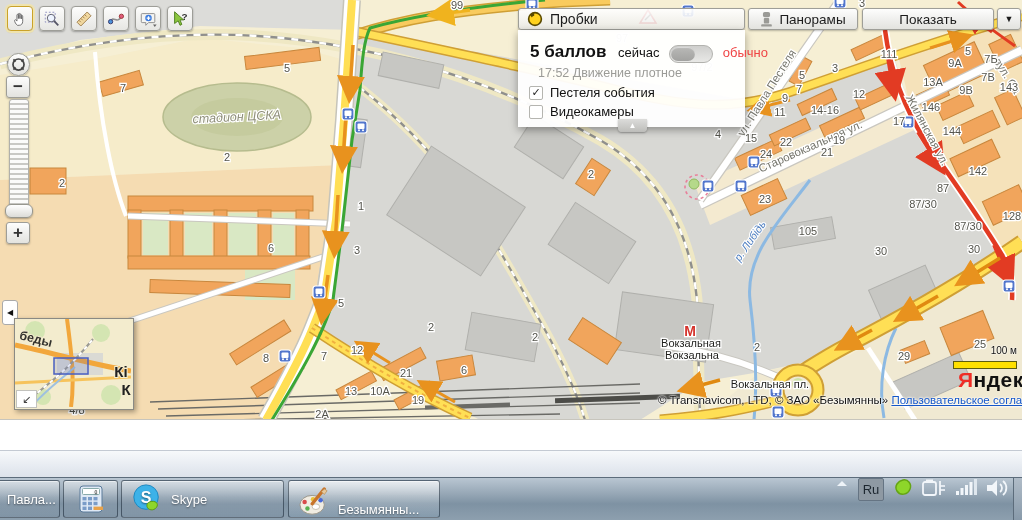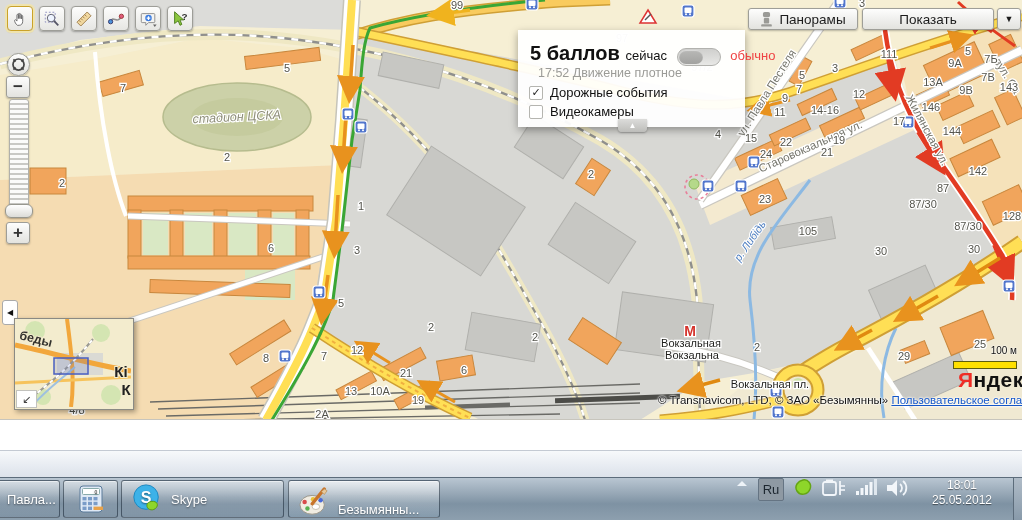--- a/index.html
+++ b/index.html
@@ -27,21 +27,21 @@
   .toolbtn.sel{border-color:#caa22a;box-shadow:0 0 0 2px #efe3ae,0 1px 2px rgba(0,0,0,.3);}
   
   #trafficbtn{left:518px;top:8px;width:227px;height:22px;justify-content:flex-start;padding-left:8px;
       background:linear-gradient(rgba(255,255,255,.93),rgba(233,233,230,.82));font-size:14px;}
   #trafficpanel{position:absolute;left:518px;top:30px;width:227px;height:97px;background:rgba(255,255,255,.95);
       box-shadow:0 3px 8px rgba(0,0,0,.35);font-size:13px;color:#111;}
   #paneltab{position:absolute;left:618px;top:119px;width:29px;height:13px;border-radius:0 0 4px 4px;
       background:linear-gradient(#dcdcda,#bdbdba);display:flex;align-items:center;justify-content:center;
       color:#fff;font-size:8px;box-shadow:0 1px 2px rgba(0,0,0,.3);}
   .row1{position:absolute;left:12px;top:12px;white-space:nowrap;}
-  .score{font-weight:bold;font-size:20px;}
+  .score{font-weight:bold;font-size:17px;}
   .dim{color:#ef4444;}
   .toggle{display:inline-block;vertical-align:middle;width:42px;height:16px;border-radius:9px;margin:0 6px;
       background:linear-gradient(#cfcfcd,#e8e8e6);border:1px solid #b2b2ae;position:relative;}
   .knob{position:absolute;left:1px;top:1px;width:24px;height:14px;border-radius:8px;
       background:linear-gradient(#b9b9b7,#a2a2a0);box-shadow:inset 0 1px 1px rgba(255,255,255,.5);}
   .statusln{position:absolute;left:20px;top:36px;color:#9b9b97;font-size:12.5px;white-space:nowrap;}
   .chkrow{position:absolute;left:11px;white-space:nowrap;display:flex;align-items:center;}
   .chk{width:12px;height:12px;border:1px solid #b5b5b0;border-radius:2px;background:#fff;margin-right:7px;
       font-size:11px;line-height:11px;text-align:center;color:#222;font-weight:bold;}
   
@@ -533,31 +533,38 @@
       <g id="minimap-labels">
             <text x="20" y="24" class="ml-mm" transform="rotate(14 20 24)">беды</text>
             <text x="106" y="58" class="ml-mmb">Кі</text>
             <text x="111" y="76" class="ml-mmb">К</text>
           </g>
     </svg>
     <div id="mmresize">↙</div>
   </div>
 
   
+  <div class="mbtn" id="trafficbtn">
+    <svg width="16" height="16" viewBox="0 0 20 20" style="margin-right:7px">
+          <circle cx="10" cy="10" r="8" fill="#ffd21e" stroke="#5a4a00" stroke-width="2"></circle>
+          <path d="M4,5 a8,8 0 0 1 5,-3 l0,4 a4,4 0 0 0 -3,2 z" fill="#5a4a00"></path>
+        </svg>
+    <span>Пробки</span>
+  </div>
   <div id="trafficpanel">
     <div class="row1">
       <span class="score">5 баллов</span>
-      <span style="margin-left:2px">сейчас</span>
+      <span style="margin-left:8px">сейчас</span>
       <span class="toggle"><span class="knob"></span></span>
       <span class="dim">обычно</span>
     </div>
     <div class="statusln">17:52 Движение плотное</div>
     <div class="chkrow" style="top:55px">
       <span class="chk">✓</span>
-      <span>Дорожные события</span>
+      <span>Пестеля события</span>
     </div>
     <div class="chkrow" style="top:74px">
       <span class="chk"></span>
       <span>Видеокамеры</span>
     </div>
   </div>
   <div id="paneltab">▲</div>
 
   
   <div class="mbtn" style="left:862px;top:8px;width:132px;height:22px">
@@ -675,20 +682,16 @@
               <rect x="19" y="1" width="3" height="16" fill="#dfe7ee"></rect>
             </g>
           </svg>
       </div>
       <div class="trayicon">
         <svg width="24" height="20" viewBox="0 0 24 20">
             <polygon points="2,7 7,7 12,2 12,18 7,13 2,13" fill="#f2f6fa"></polygon>
             <path d="M15,6 a5,5 0 0 1 0,8 M18,3 a9,9 0 0 1 0,14" fill="none" stroke="#f2f6fa" stroke-width="1.8"></path>
           </svg>
       </div>
-      <div id="clock">
-        <div>18:01</div>
-        <div>25.05.2012</div>
-      </div>
       <div id="showdesk"></div>
     </div>
   </div>
 </div>
 
 </body></html>

